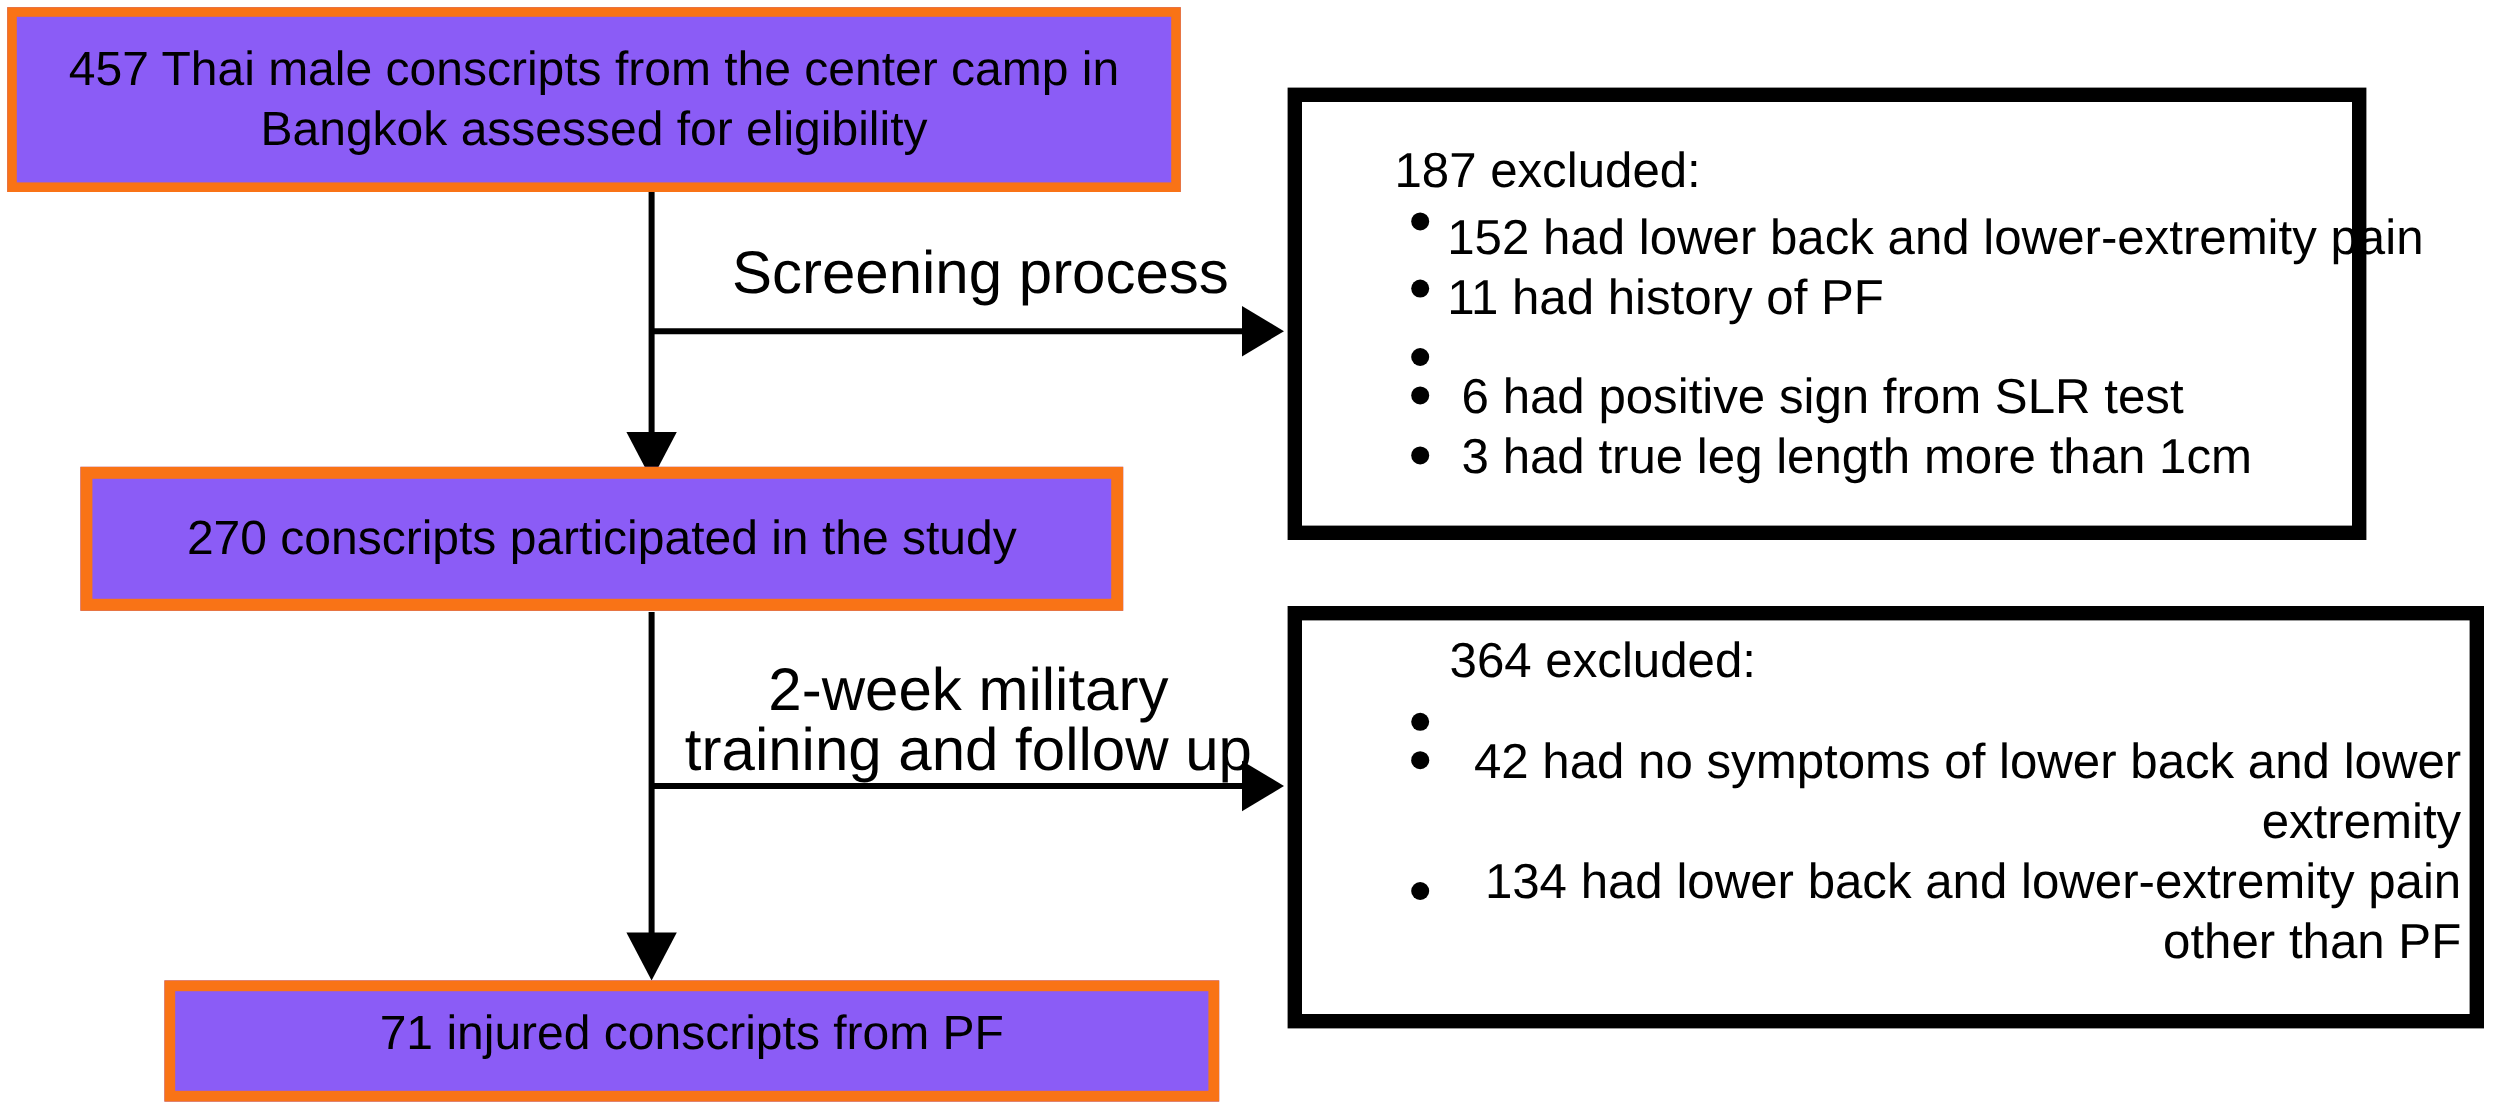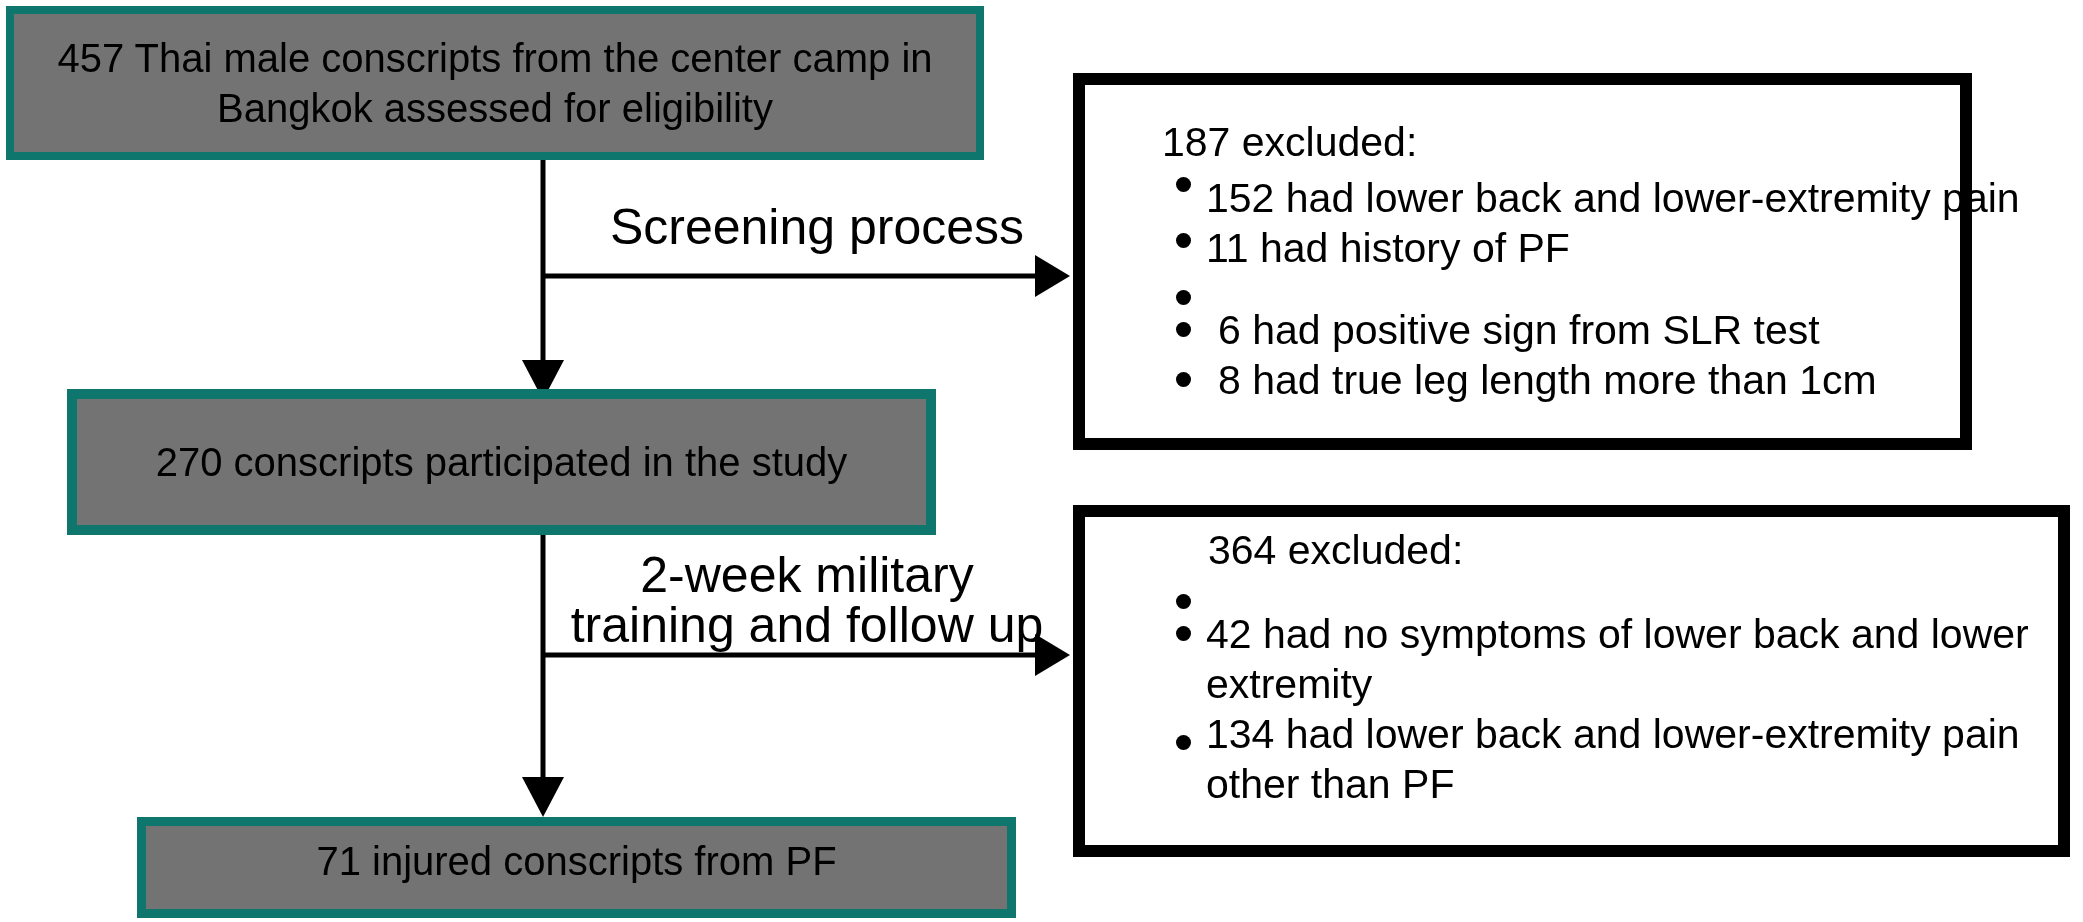--- a/index.html
+++ b/index.html
@@ -13,47 +13,47 @@
     overflow: hidden;
   }
   svg.connectors {
     position: absolute;
     left: 0; top: 0;
     width: 2083px; height: 922px;
   }
   .box {
     position: absolute;
     box-sizing: border-box;
-    background: #737373;
-    border: 8px solid #0f766e;
+    background: #8b5cf6;
+    border: 8px solid #f97316;
     display: flex;
     align-items: center;
     justify-content: center;
     text-align: center;
     font-size: 40px;
     line-height: 50px;
     padding: 0 24px;
   }
   #box-eligibility   { left: 6px;   top: 6px;   width: 978px; height: 154px; border-width: 8px; }
-  #box-participated  { left: 67px;  top: 389px; width: 869px; height: 146px; border-width: 10px; }
+  #box-participated  { left: 67px;  top: 389px; width: 869px; height: 120px; border-width: 10px; }
   #box-injured       { left: 137px; top: 817px; width: 879px; height: 101px; border-width: 9px;
                        padding-bottom: 14px; }
   .excl {
     position: absolute;
     box-sizing: border-box;
     background: #ffffff;
     border: 12px solid #000000;
     font-size: 41px;
     line-height: 50px;
   }
   #box-excluded-screening { left: 1073px; top: 73px;  width: 899px; height: 377px; }
   #box-excluded-training  { left: 1073px; top: 505px; width: 997px; height: 352px; }
   #box-excluded-screening .heading { margin: 32px 0 6px 77px; }
   #box-excluded-training  .heading { margin: 8px 0 2px 123px; }
-  .excl ul { list-style: none; margin: 0; padding: 0; }
+  .excl ul { list-style: none; margin: 0; padding: 0; text-align: right; }
   .excl li { display: flex; align-items: flex-start; }
   .excl .bullet {
     flex: 0 0 auto;
     width: 15px; height: 15px;
     border-radius: 50%;
     background: #000000;
     margin: 17px 15px 0 91px;
   }
   #box-excluded-screening .txt { white-space: nowrap; }
   #box-excluded-screening li:nth-child(1) .bullet { margin-top: 4px; }
@@ -105,21 +105,21 @@
         </li>
         <li>
           <span class="bullet"></span>
         </li>
         <li>
           <span class="bullet"></span>
           <span class="txt">6 had positive sign from SLR test</span>
         </li>
         <li>
           <span class="bullet"></span>
-          <span class="txt">8 had true leg length more than 1cm</span>
+          <span class="txt">3 had true leg length more than 1cm</span>
         </li>
       </ul>
   </div>
 
   <div class="box" id="box-participated">
     <span>270 conscripts participated in the study</span>
   </div>
 
   <div class="flow-label" id="label-training">2-week military training and follow up</div>
 

